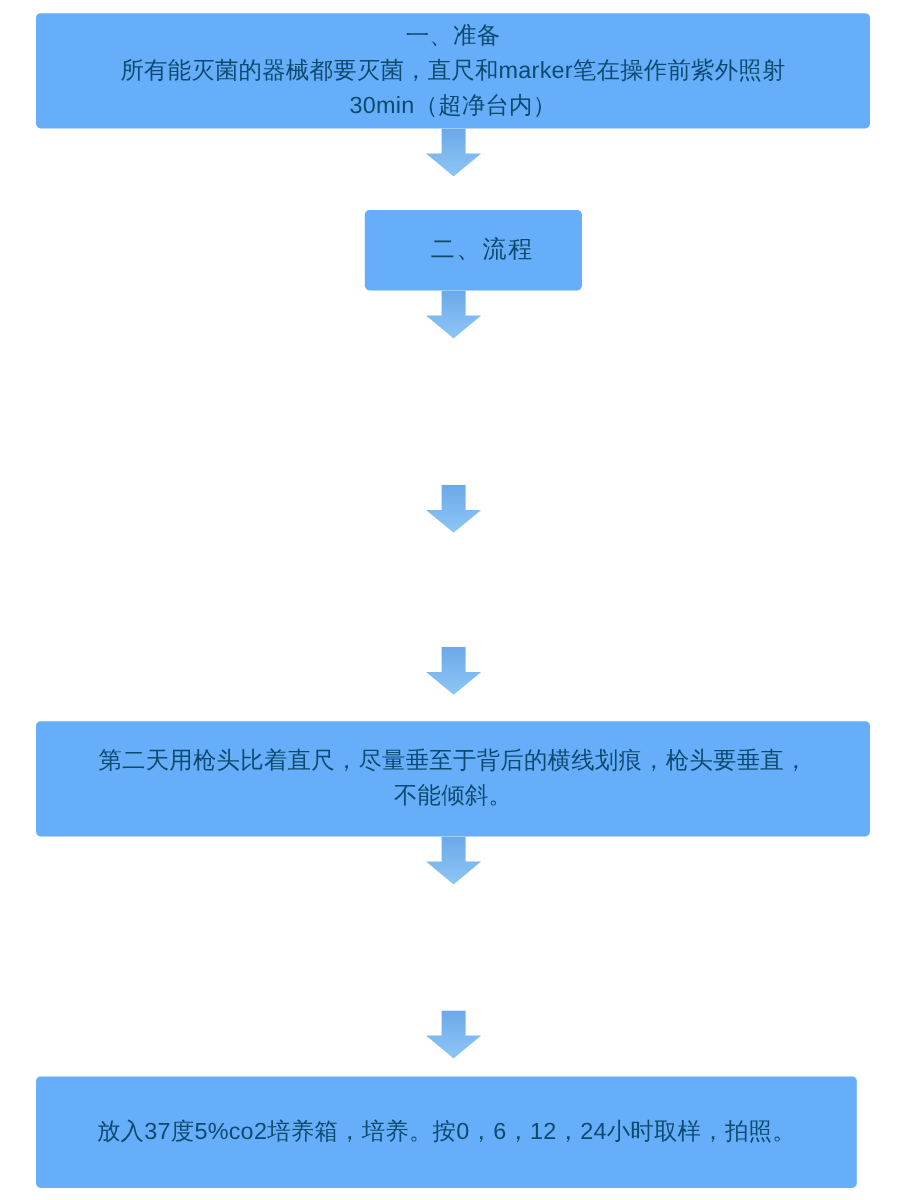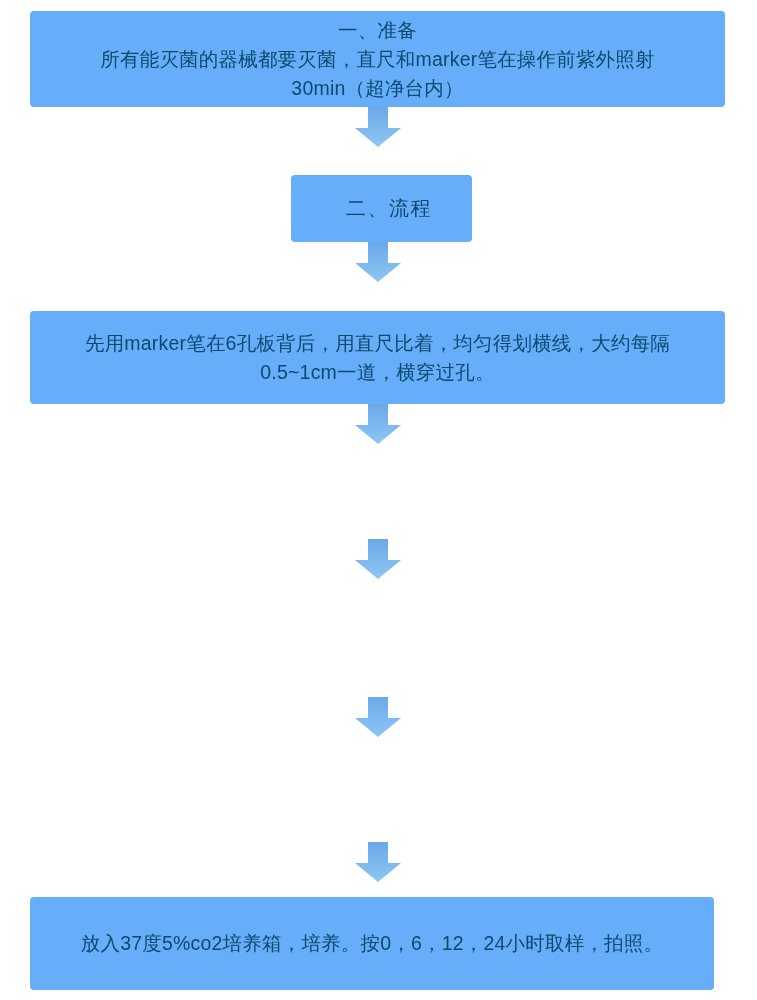--- a/index.html
+++ b/index.html
@@ -65,40 +65,36 @@
       <defs>
         <linearGradient id="ag1" x1="0" y1="0" x2="0" y2="1">
           <stop offset="0%" stop-color="#6ba8e8"></stop>
           <stop offset="100%" stop-color="#8dc6f5"></stop>
         </linearGradient>
       </defs>
       <polygon points="13,0 33,0 33,21 46,21 23,40 0,21 13,21" fill="url(#ag1)"></polygon>
     </svg>
   </div>
 
-  <div class="node node-narrow" style="left:291px; top:175px; width:181px; height:67px;padding-left:29px;">
+  <div class="node node-narrow" style="left:304px; top:175px; width:181px; height:67px;padding-left:29px;">
     <span>二、流程</span>
   </div>
 
   <div class="arrow" style="left:355px; top:242px; width:46px; height:40px;">
     <svg width="46" height="40" viewBox="0 0 46 40" aria-hidden="true">
       <defs>
         <linearGradient id="ag2" x1="0" y1="0" x2="0" y2="1">
           <stop offset="0%" stop-color="#6ba8e8"></stop>
           <stop offset="100%" stop-color="#8dc6f5"></stop>
         </linearGradient>
       </defs>
       <polygon points="13,0 33,0 33,21 46,21 23,40 0,21 13,21" fill="url(#ag2)"></polygon>
     </svg>
   </div>
 
-  <div class="node" style="left:30px; top:311px; width:695px; height:93px;">
-    <span>先用marker笔在6孔板背后，用直尺比着，均匀得划横线，大约每隔
-0.5~1cm一道，横穿过孔。</span>
-  </div>
 
   <div class="arrow" style="left:355px; top:404px; width:46px; height:40px;">
     <svg width="46" height="40" viewBox="0 0 46 40" aria-hidden="true">
       <defs>
         <linearGradient id="ag3" x1="0" y1="0" x2="0" y2="1">
           <stop offset="0%" stop-color="#6ba8e8"></stop>
           <stop offset="100%" stop-color="#8dc6f5"></stop>
         </linearGradient>
       </defs>
       <polygon points="13,0 33,0 33,21 46,21 23,40 0,21 13,21" fill="url(#ag3)"></polygon>
@@ -111,20 +107,24 @@
       <defs>
         <linearGradient id="ag4" x1="0" y1="0" x2="0" y2="1">
           <stop offset="0%" stop-color="#6ba8e8"></stop>
           <stop offset="100%" stop-color="#8dc6f5"></stop>
         </linearGradient>
       </defs>
       <polygon points="13,0 33,0 33,21 46,21 23,40 0,21 13,21" fill="url(#ag4)"></polygon>
     </svg>
   </div>
 
+  <div class="node" style="left:30px; top:601px; width:695px; height:96px;">
+    <span>第二天用枪头比着直尺，尽量垂至于背后的横线划痕，枪头要垂直，
+不能倾斜。</span>
+  </div>
 
   <div class="arrow" style="left:355px; top:697px; width:46px; height:40px;">
     <svg width="46" height="40" viewBox="0 0 46 40" aria-hidden="true">
       <defs>
         <linearGradient id="ag5" x1="0" y1="0" x2="0" y2="1">
           <stop offset="0%" stop-color="#6ba8e8"></stop>
           <stop offset="100%" stop-color="#8dc6f5"></stop>
         </linearGradient>
       </defs>
       <polygon points="13,0 33,0 33,21 46,21 23,40 0,21 13,21" fill="url(#ag5)"></polygon>

